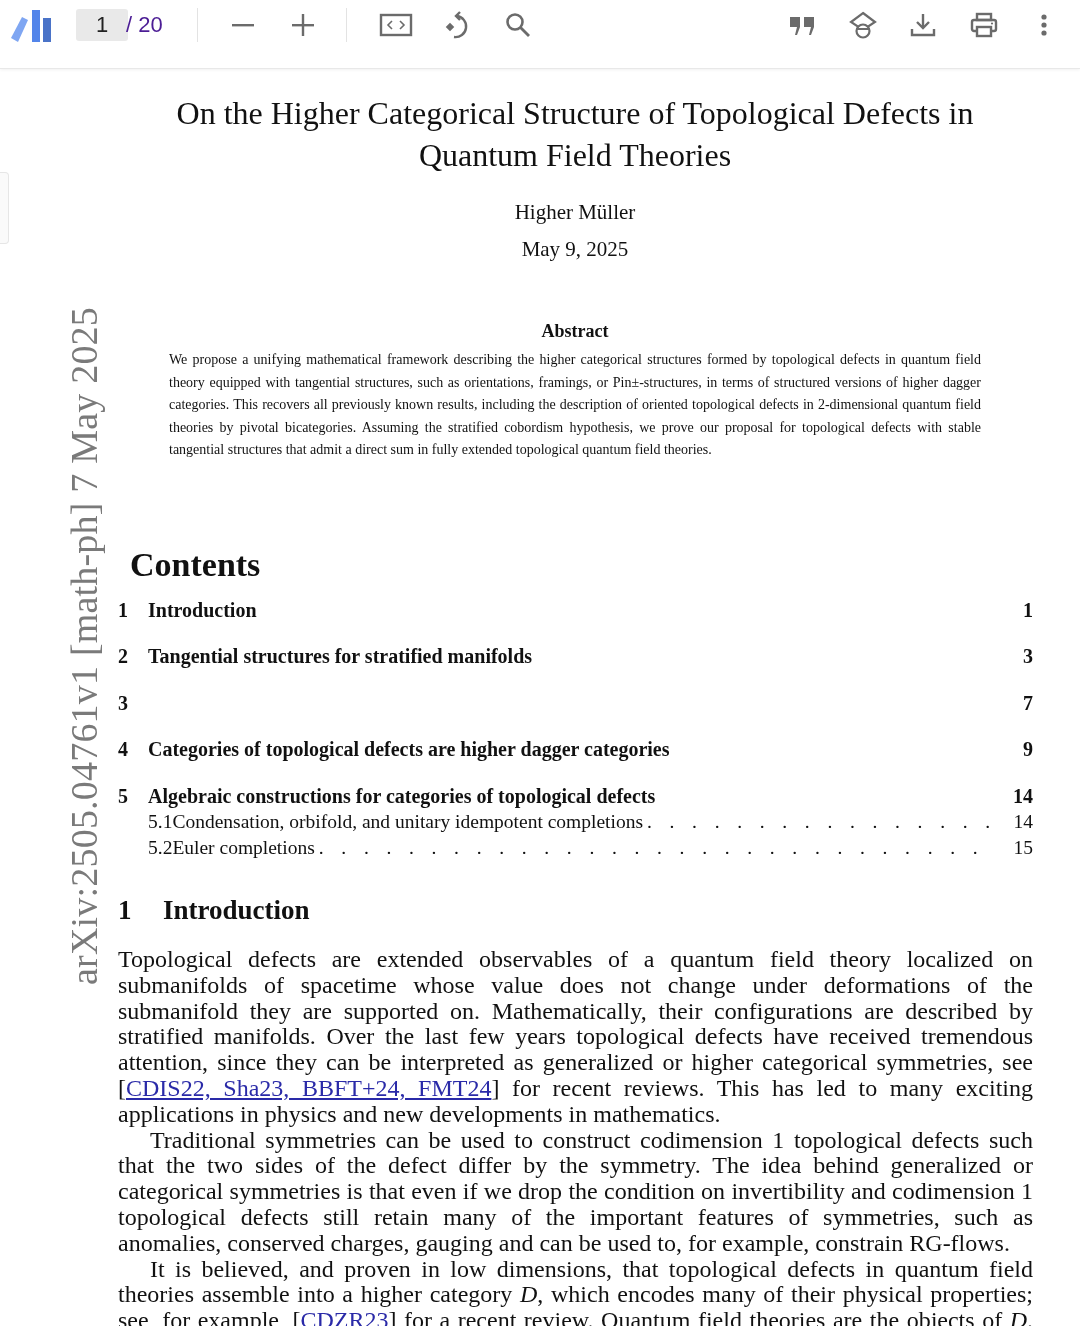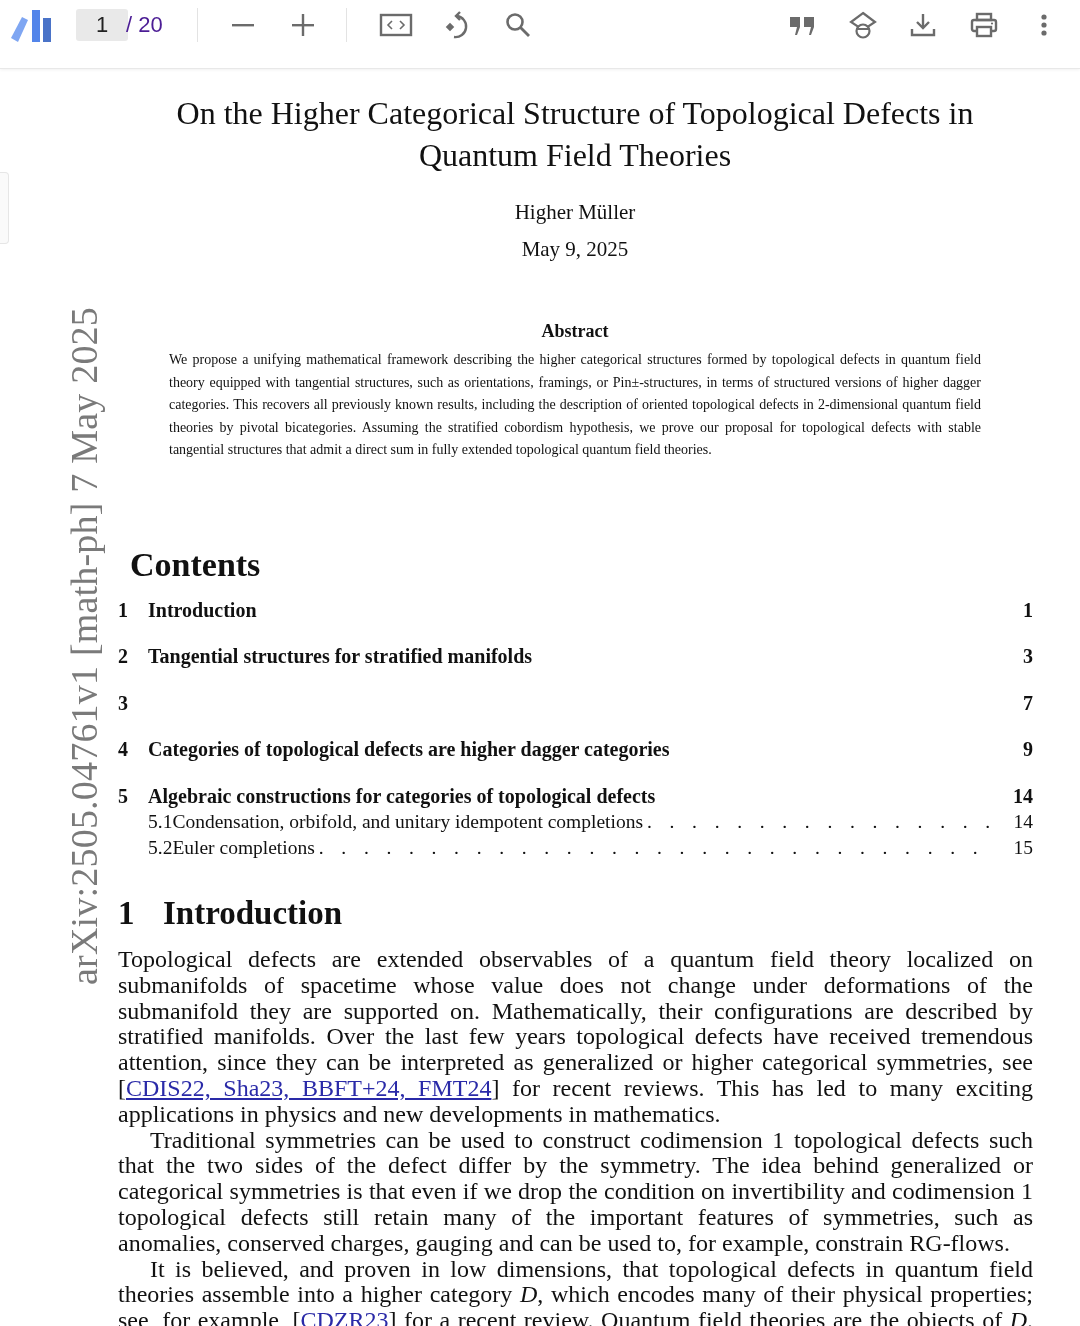--- a/index.html
+++ b/index.html
@@ -33,21 +33,21 @@
   .toc { position:absolute; left:118px; width:915px; font-size:20px; }
   .toc-row { position:absolute; left:0; width:915px; height:26px; display:flex; align-items:baseline; }
   .toc-row.main { font-weight:bold; }
   .toc-num { width:30px; }
   .toc-title { flex:0 1 auto; white-space:nowrap; }
   .toc-fill { flex:1 1 auto; }
   .toc-page { width:40px; text-align:right; }
   .toc-row.sub { font-size:19.5px; font-weight:normal; }
   .toc-row.sub .toc-num { width:48px; margin-left:30px; }
   .toc-row.sub .toc-fill { overflow:hidden; white-space:nowrap; color:#111; margin:0 24px 0 4px; letter-spacing:6.4px; }
-  .section-head { position:absolute; left:118px; top:895px; font-size:33px; font-weight:bold; }
+  .section-head { position:absolute; left:118px; top:895px; font-size:27px; font-weight:bold; }
   .section-head .num { display:inline-block; width:45px; }
   .body-text { position:absolute; left:118px; width:915px; top:947px; font-size:24px; line-height:25.8px; text-align:justify; }
   .body-text p { margin:0; }
   .body-text p.indent { text-indent:32px; }
   .cite { color:#2a2aa8; text-decoration:underline; cursor:pointer; }
   .cal { font-style:italic; }
 </style>
 </head>
 <body>
 

